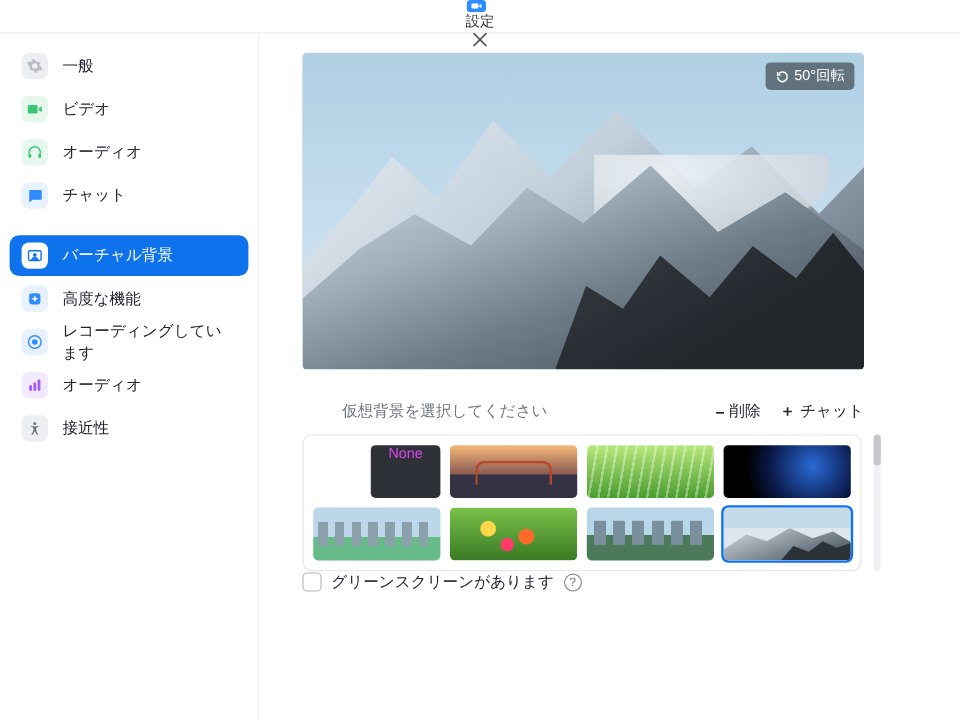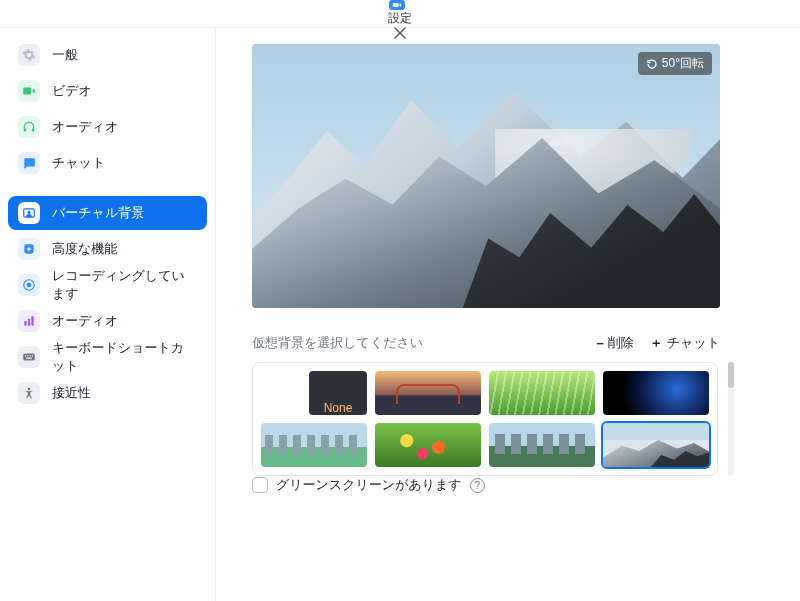--- a/index.html
+++ b/index.html
@@ -102,20 +102,21 @@
     display: flex;
     align-items: center;
     margin-top: 26px;
     margin-bottom: 10px;
     width: 468px;
   }
   .section-header .label {
     color: #6e7680;
     font-size: 13px;
     flex: 1;
+    margin-left: 33px;
   }
   .section-header .action {
     font-size: 13px;
     color: #232333;
     cursor: pointer;
     margin-left: 16px;
     display: flex; align-items: center; gap: 4px;
   }
   .thumbs-wrap {
     position: relative;
@@ -144,22 +145,22 @@
   }
   .thumb {
     height: 44px;
     border-radius: 4px;
     overflow: hidden;
     cursor: pointer;
     position: relative;
   }
   .thumb.none {
     background: #2e3138;
-    color: #fdba74;
-    display: flex; align-items: flex-end; justify-content: center;
+    color: #d946ef;
+    display: flex; align-items: flex-start; justify-content: center;
     font-size: 12px;
     margin-left: 48px;
   }
   .thumb.selected {
     outline: 2px solid #0E72ED;
     outline-offset: 0;
   }
   .greenscreen-row {
     display: flex;
     align-items: center;
@@ -314,33 +315,20 @@
       <div class="nav-icon" style="background:#f2ebff">
         <svg width="14" height="14" viewBox="0 0 24 24" fill="#a259ff">
             <rect x="4" y="12" width="4" height="8" rx="1"></rect>
             <rect x="10" y="8" width="4" height="12" rx="1"></rect>
             <rect x="16" y="4" width="4" height="16" rx="1"></rect>
           </svg>
       </div>
       <span class="nav-label">オーディオ</span>
     </div>
 
-    <div class="nav-item">
-      <div class="nav-icon" style="background:#eceef2">
-        <svg width="14" height="14" viewBox="0 0 24 24" fill="#6e7680">
-            <rect x="2" y="6" width="20" height="12" rx="3"></rect>
-            <rect x="5" y="9" width="2" height="2" fill="#fff"></rect>
-            <rect x="9" y="9" width="2" height="2" fill="#fff"></rect>
-            <rect x="13" y="9" width="2" height="2" fill="#fff"></rect>
-            <rect x="17" y="9" width="2" height="2" fill="#fff"></rect>
-            <rect x="7" y="13" width="10" height="2" fill="#fff"></rect>
-          </svg>
-      </div>
-      <span class="nav-label">キーボードショートカット</span>
-    </div>
 
     <div class="nav-item">
       <div class="nav-icon" style="background:#eceef2">
         <svg width="14" height="14" viewBox="0 0 24 24" fill="#6e7680">
             <circle cx="12" cy="5" r="2.2"></circle>
             <path d="M5 9h14l-5 2v4l3 6h-2l-3-5-3 5H7l3-6v-4z"></path>
           </svg>
       </div>
       <span class="nav-label">接近性</span>
     </div>

